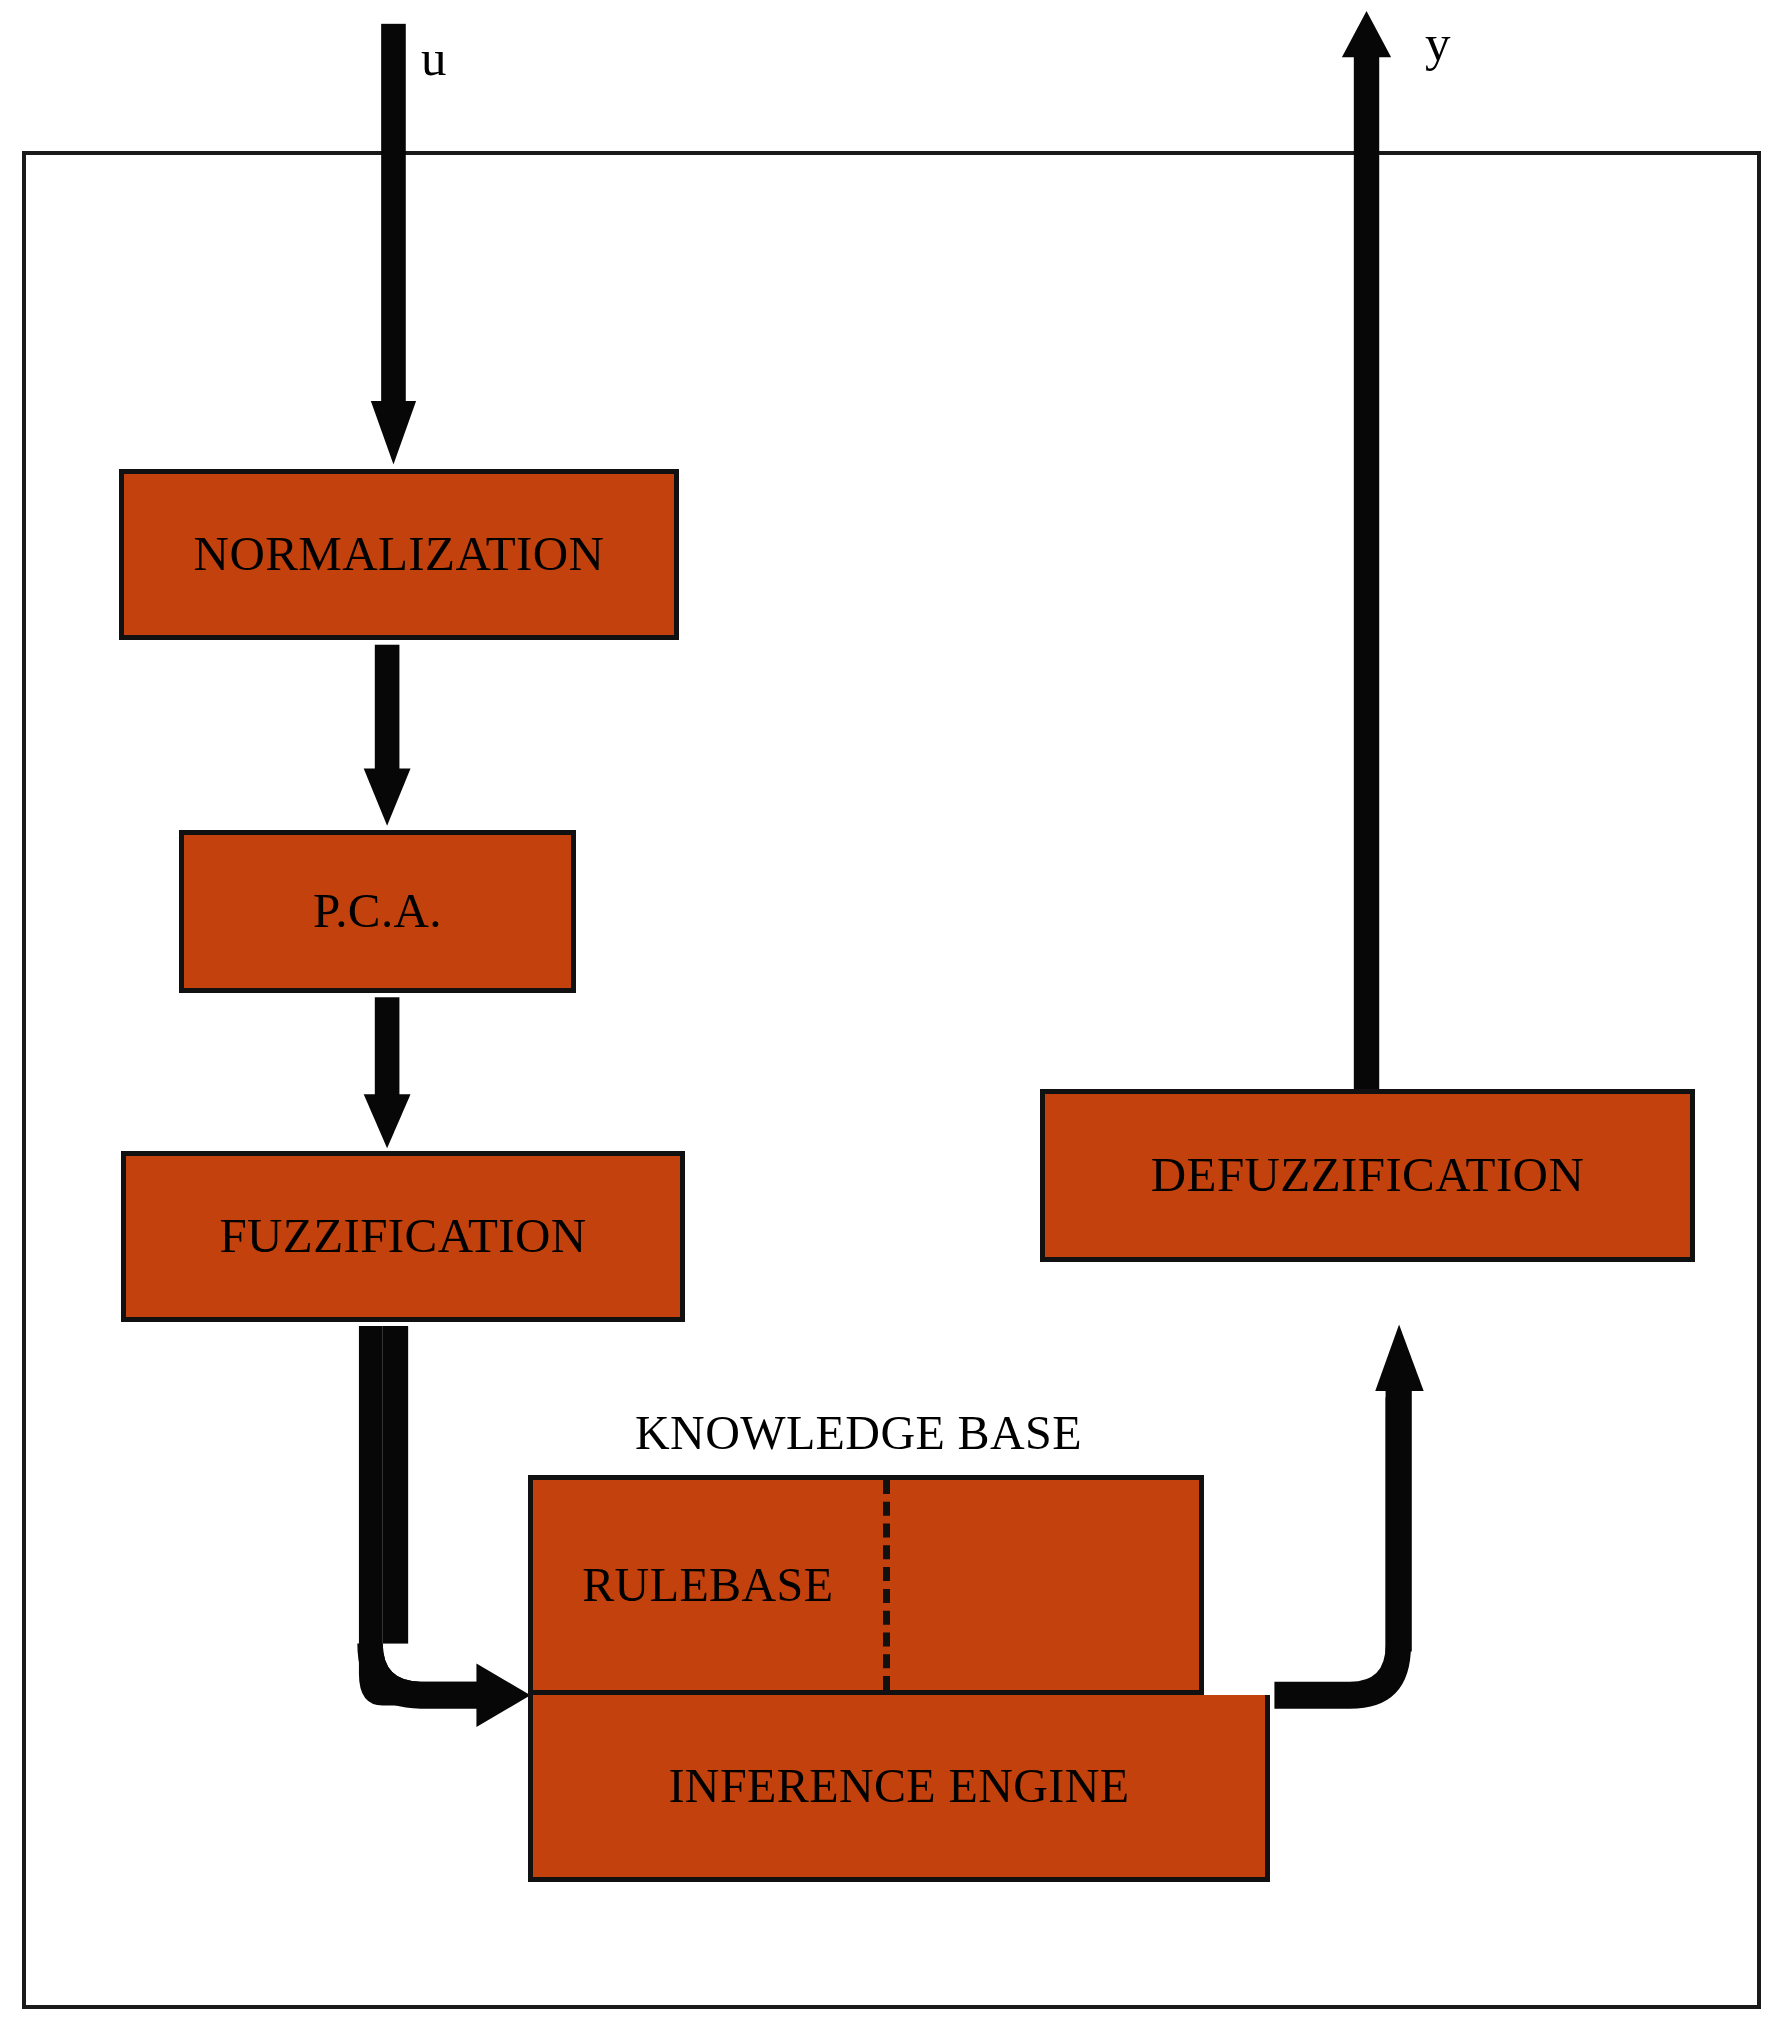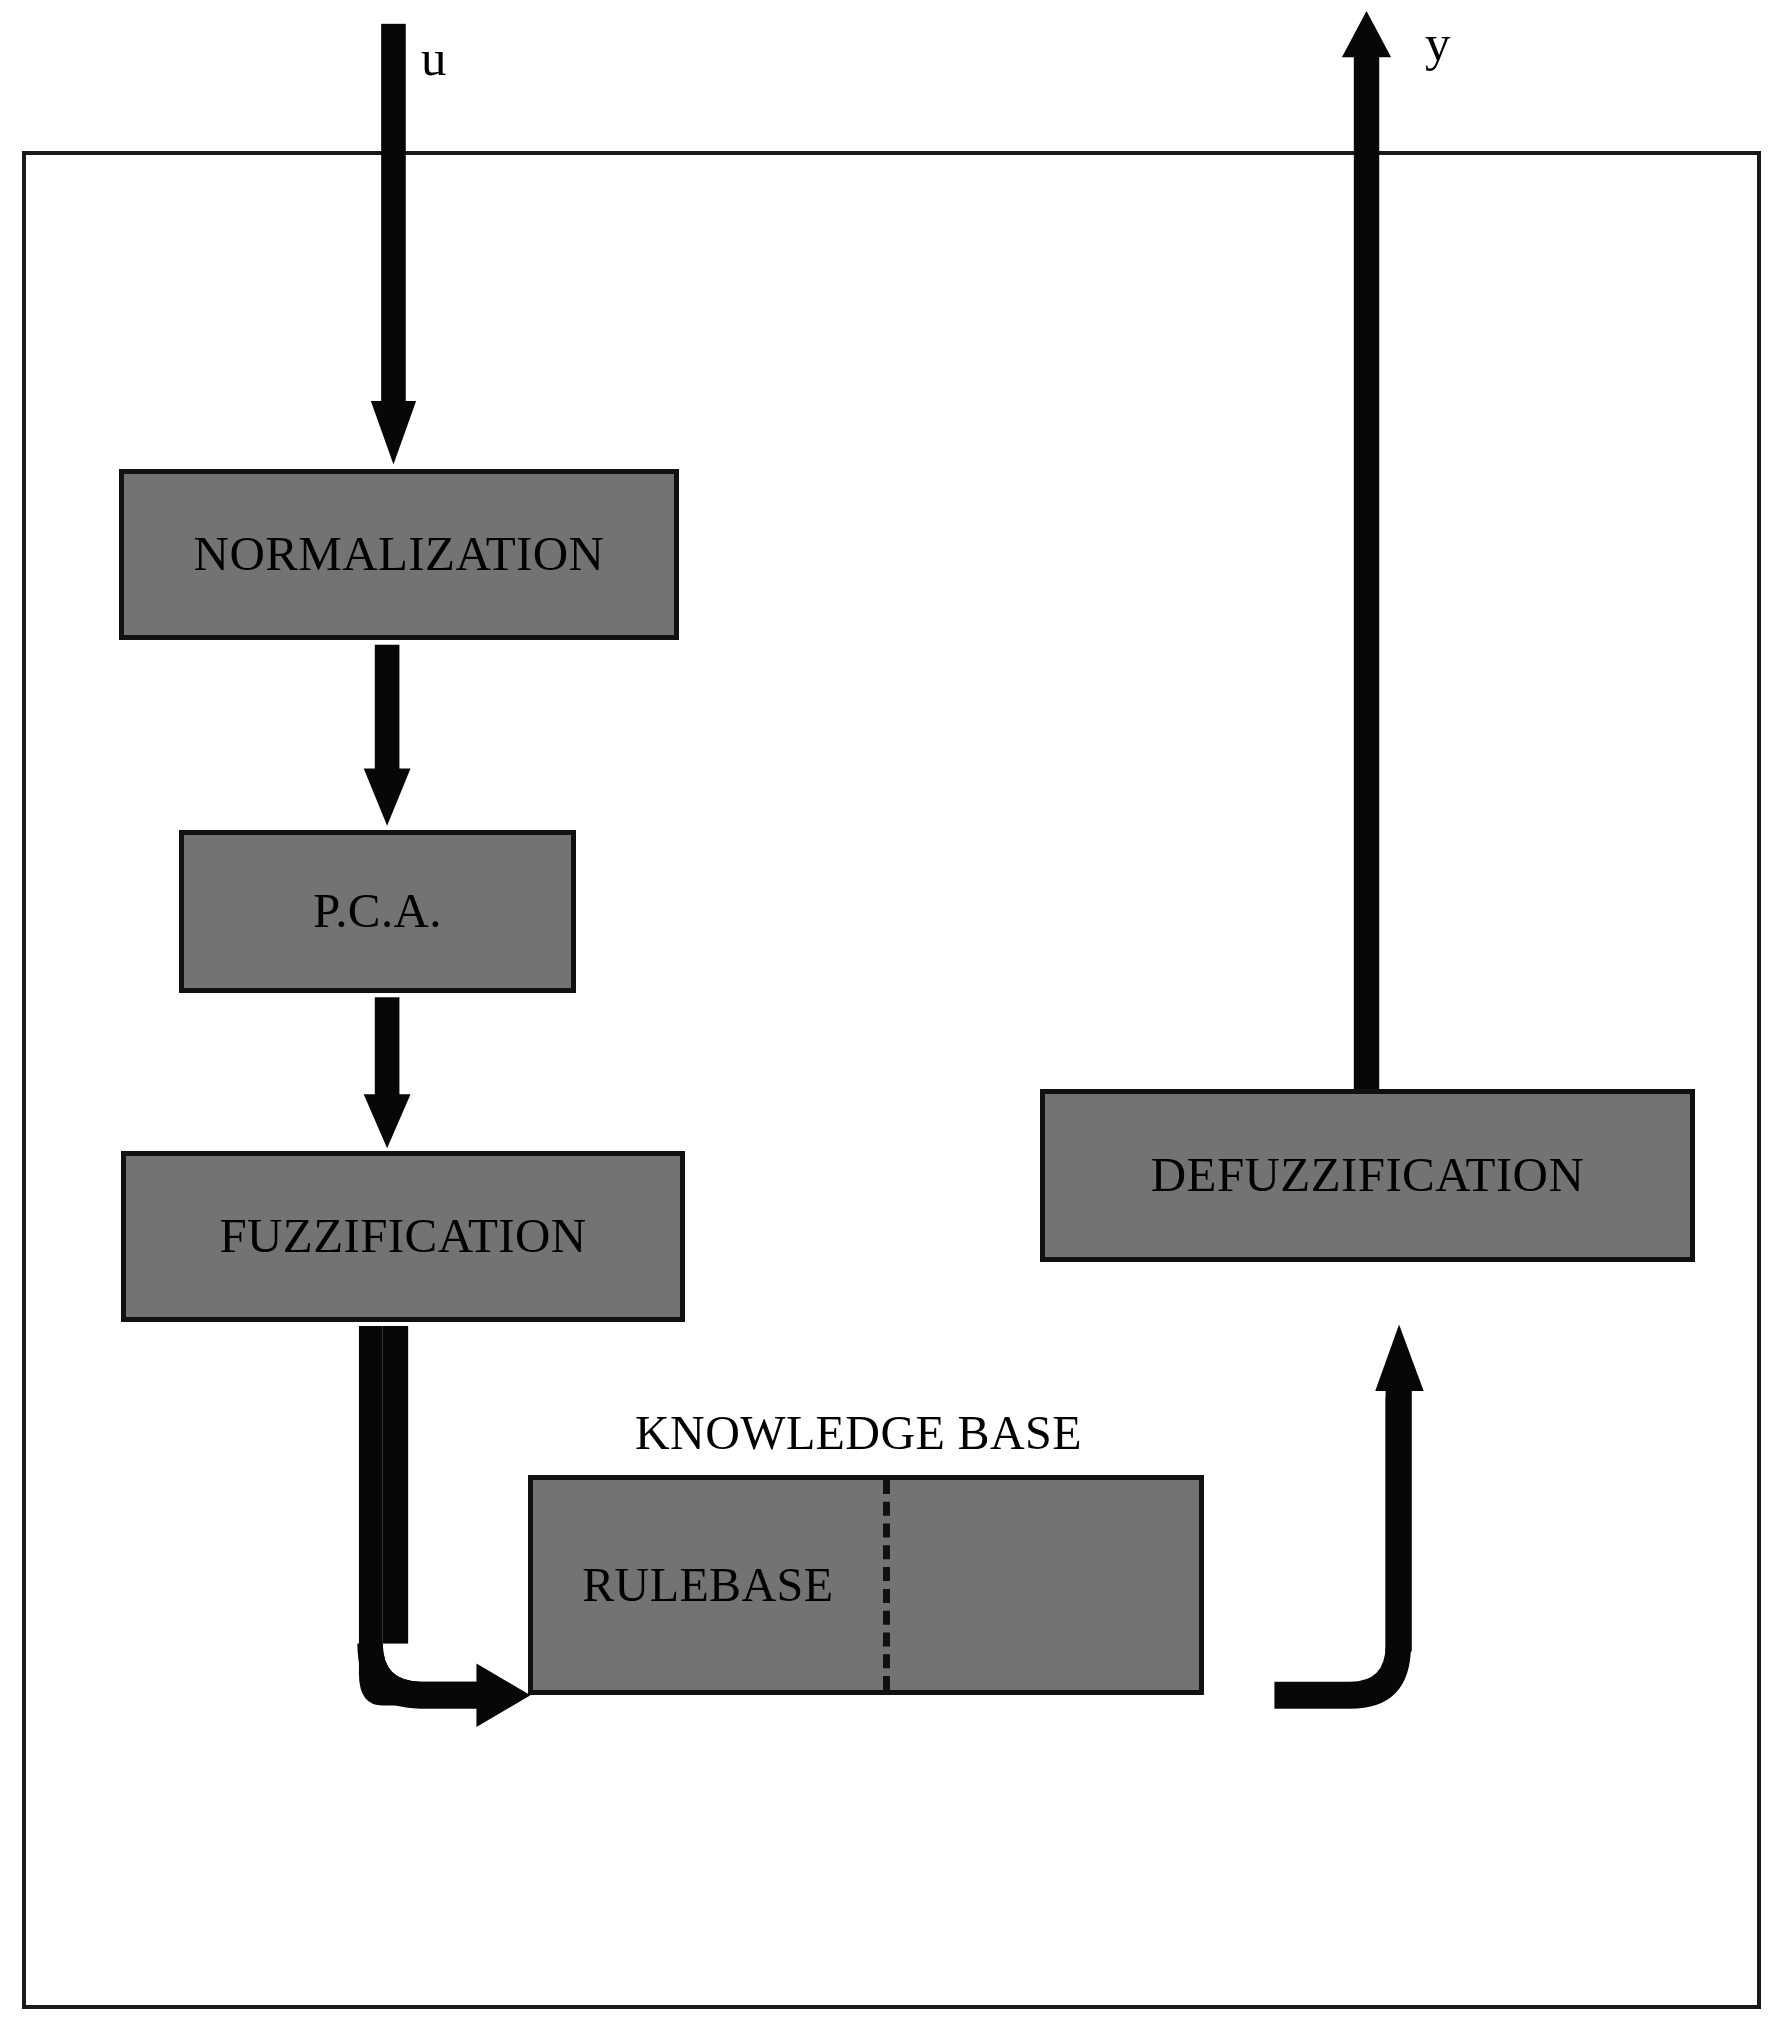--- a/index.html
+++ b/index.html
@@ -15,21 +15,21 @@
     position: relative;
     width: 1785px;
     height: 2039px;
     background: #ffffff;
     overflow: hidden;
   }
   .box {
     position: absolute;
     box-sizing: border-box;
     border: 5.6px solid #111111;
-    background: #737373;
+    background: #c2410c;
     display: flex;
     align-items: center;
     justify-content: center;
     color: #000000;
     letter-spacing: 0.4px;
     line-height: 1.08;
     text-align: center;
   }
   .outer-frame {
     position: absolute;
@@ -162,15 +162,16 @@
 
   <div class="box" id="kb-top">
     <div class="kb-split">
       <div class="kb-cell left">
         <span>RULEBASE</span>
       </div>
     </div>
     <div class="kb-divider"></div>
   </div>
 
+  <div class="box" id="kb-bottom">INFERENCE ENGINE</div>
 
 </div>
 
 
 </body></html>

